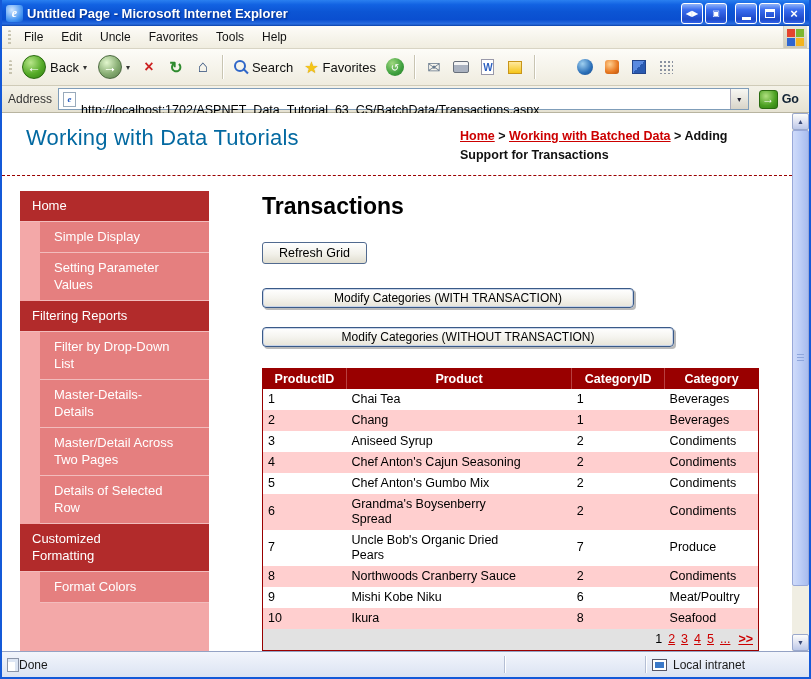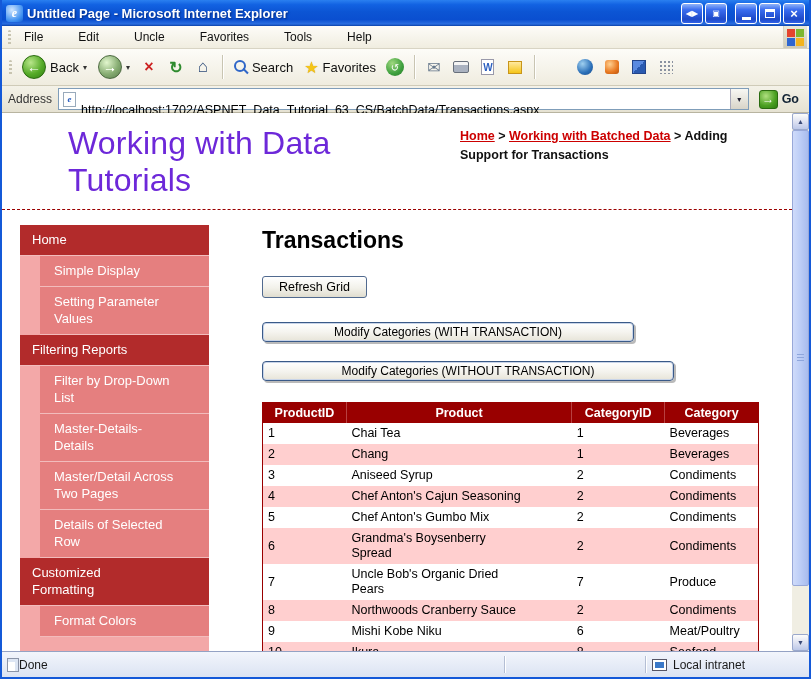--- a/index.html
+++ b/index.html
@@ -22,21 +22,21 @@
   .cap-btn.close { font-size:13px; font-weight:bold; }
   .cap-gap { width:6px; }
   .g-min { width:9px; height:3px; background:#fff; margin-top:10px; }
   .g-max { width:10px; height:9px; border:1px solid #fff; border-top-width:3px; }
 
   
   .menubar { height:23px; flex:0 0 23px; display:flex; align-items:center; padding:0 2px;
              background:linear-gradient(#fdfcf8,#f0ede0); border-bottom:1px solid #d8d4c4; }
   .grip { width:3px; height:15px; margin:0 4px; border-radius:2px;
           background:repeating-linear-gradient(180deg,#c8c4b0 0 2px,transparent 2px 4px); }
-  .menu-items { display:flex;gap:17px; }
+  .menu-items { display:flex; }
   .menu-item { padding:3px 9px; font-size:12px; color:#111; cursor:default; }
   .win-logo { margin-left:auto; width:24px; height:22px; background:linear-gradient(#ecead e0,#cdc9b8);
               background:linear-gradient(#ecead8,#cdc9b8); border-left:1px solid #d8d4c4;
               display:grid; grid-template-columns:8px 8px; grid-template-rows:8px 8px; gap:1px; place-content:center; }
   .f { width:8px; height:8px; display:block; }
   .f.r{background:#e4452e}.f.g{background:#7db72f}.f.b{background:#2f66d0}.f.y{background:#f3b41f}
 
   
   .toolbar { height:37px; flex:0 0 37px; display:flex; align-items:center; gap:1px; padding:0 3px;
              background:linear-gradient(#fdfcf8,#efecdf); border-bottom:1px solid #cfcbb8; }
@@ -82,21 +82,21 @@
   .addr-dd { width:18px; height:20px; background:linear-gradient(#f8f8f4,#d8d4c8); border-left:1px solid #aab;
              display:grid; place-items:center; font-size:8px; color:#223; cursor:pointer; }
   .go-btn { display:flex; align-items:center; gap:4px; padding:0 4px; font-size:12.5px; font-weight:bold; color:#123; cursor:pointer; }
   .go-ico { width:19px; height:19px; border-radius:3px; border:1px solid #2a6b10; color:#fff; font-weight:bold; font-size:12px;
             display:grid; place-items:center; background:radial-gradient(circle at 35% 30%,#b0e080,#4a9f20 60%,#2f7d12); }
 
   
   .page { flex:1; position:relative; background:#fff; overflow:hidden; }
   .page-inner { position:absolute; top:0; left:0; right:17px; bottom:0; overflow:hidden; }
   .page-header { display:flex; padding:12px 20px 10px 24px; border-bottom:1px dashed #990000; }
-  .site-title { flex:1; font-size:32px; font-weight:500; color:#6d28d9; letter-spacing:.2px;margin-left:42px; }
+  .site-title { flex:1; font-size:22px; font-weight:500; color:#0369a1; letter-spacing:.2px; }
   .breadcrumb { width:312px; font-size:12.5px; font-weight:bold; color:#111; line-height:1.5; padding-top:2px; }
   .bc-link { color:#cc0000; text-decoration:underline; cursor:pointer; }
   .bc-sep, .bc-current { color:#111; }
 
   .content-row { display:flex; padding-top:15px; }
   .sidebar { width:189px; margin-left:18px; background:#f3a8a8; flex:0 0 189px; }
   .side-top { background:#b22b2b; color:#fff; font-size:13px; line-height:17px; padding:6px 48px 7px 12px;
               border-bottom:1px solid #f2bcbc; cursor:pointer; }
   .side-sub { background:#e57f7f; color:#fff; font-size:13px; line-height:17px; margin-left:20px;
               padding:6px 28px 7px 14px; border-bottom:1px solid #f2bcbc; cursor:pointer; }

